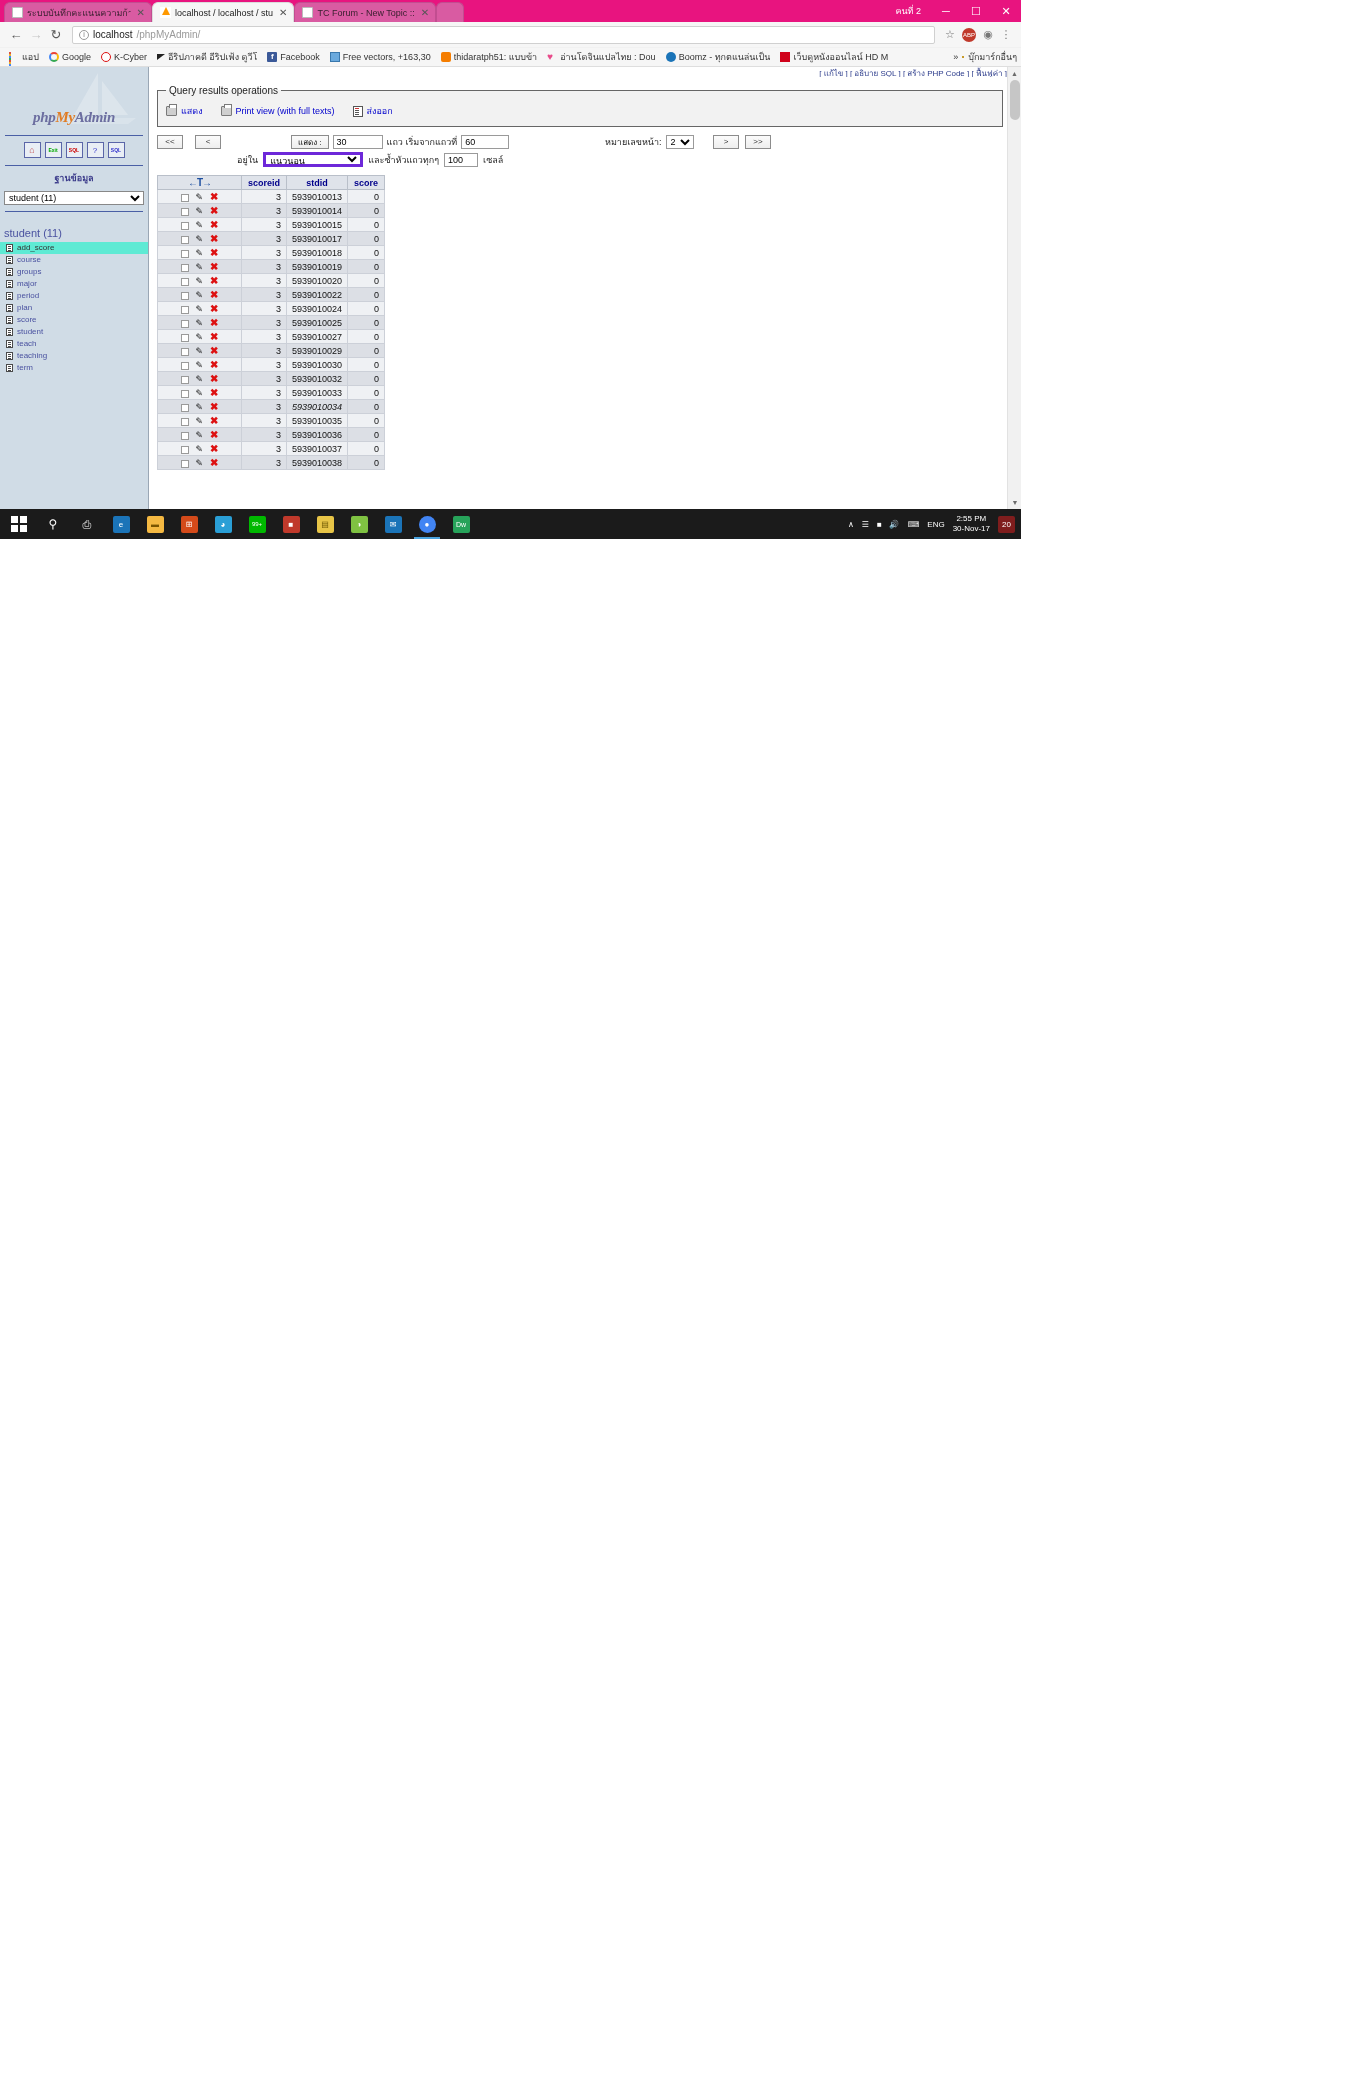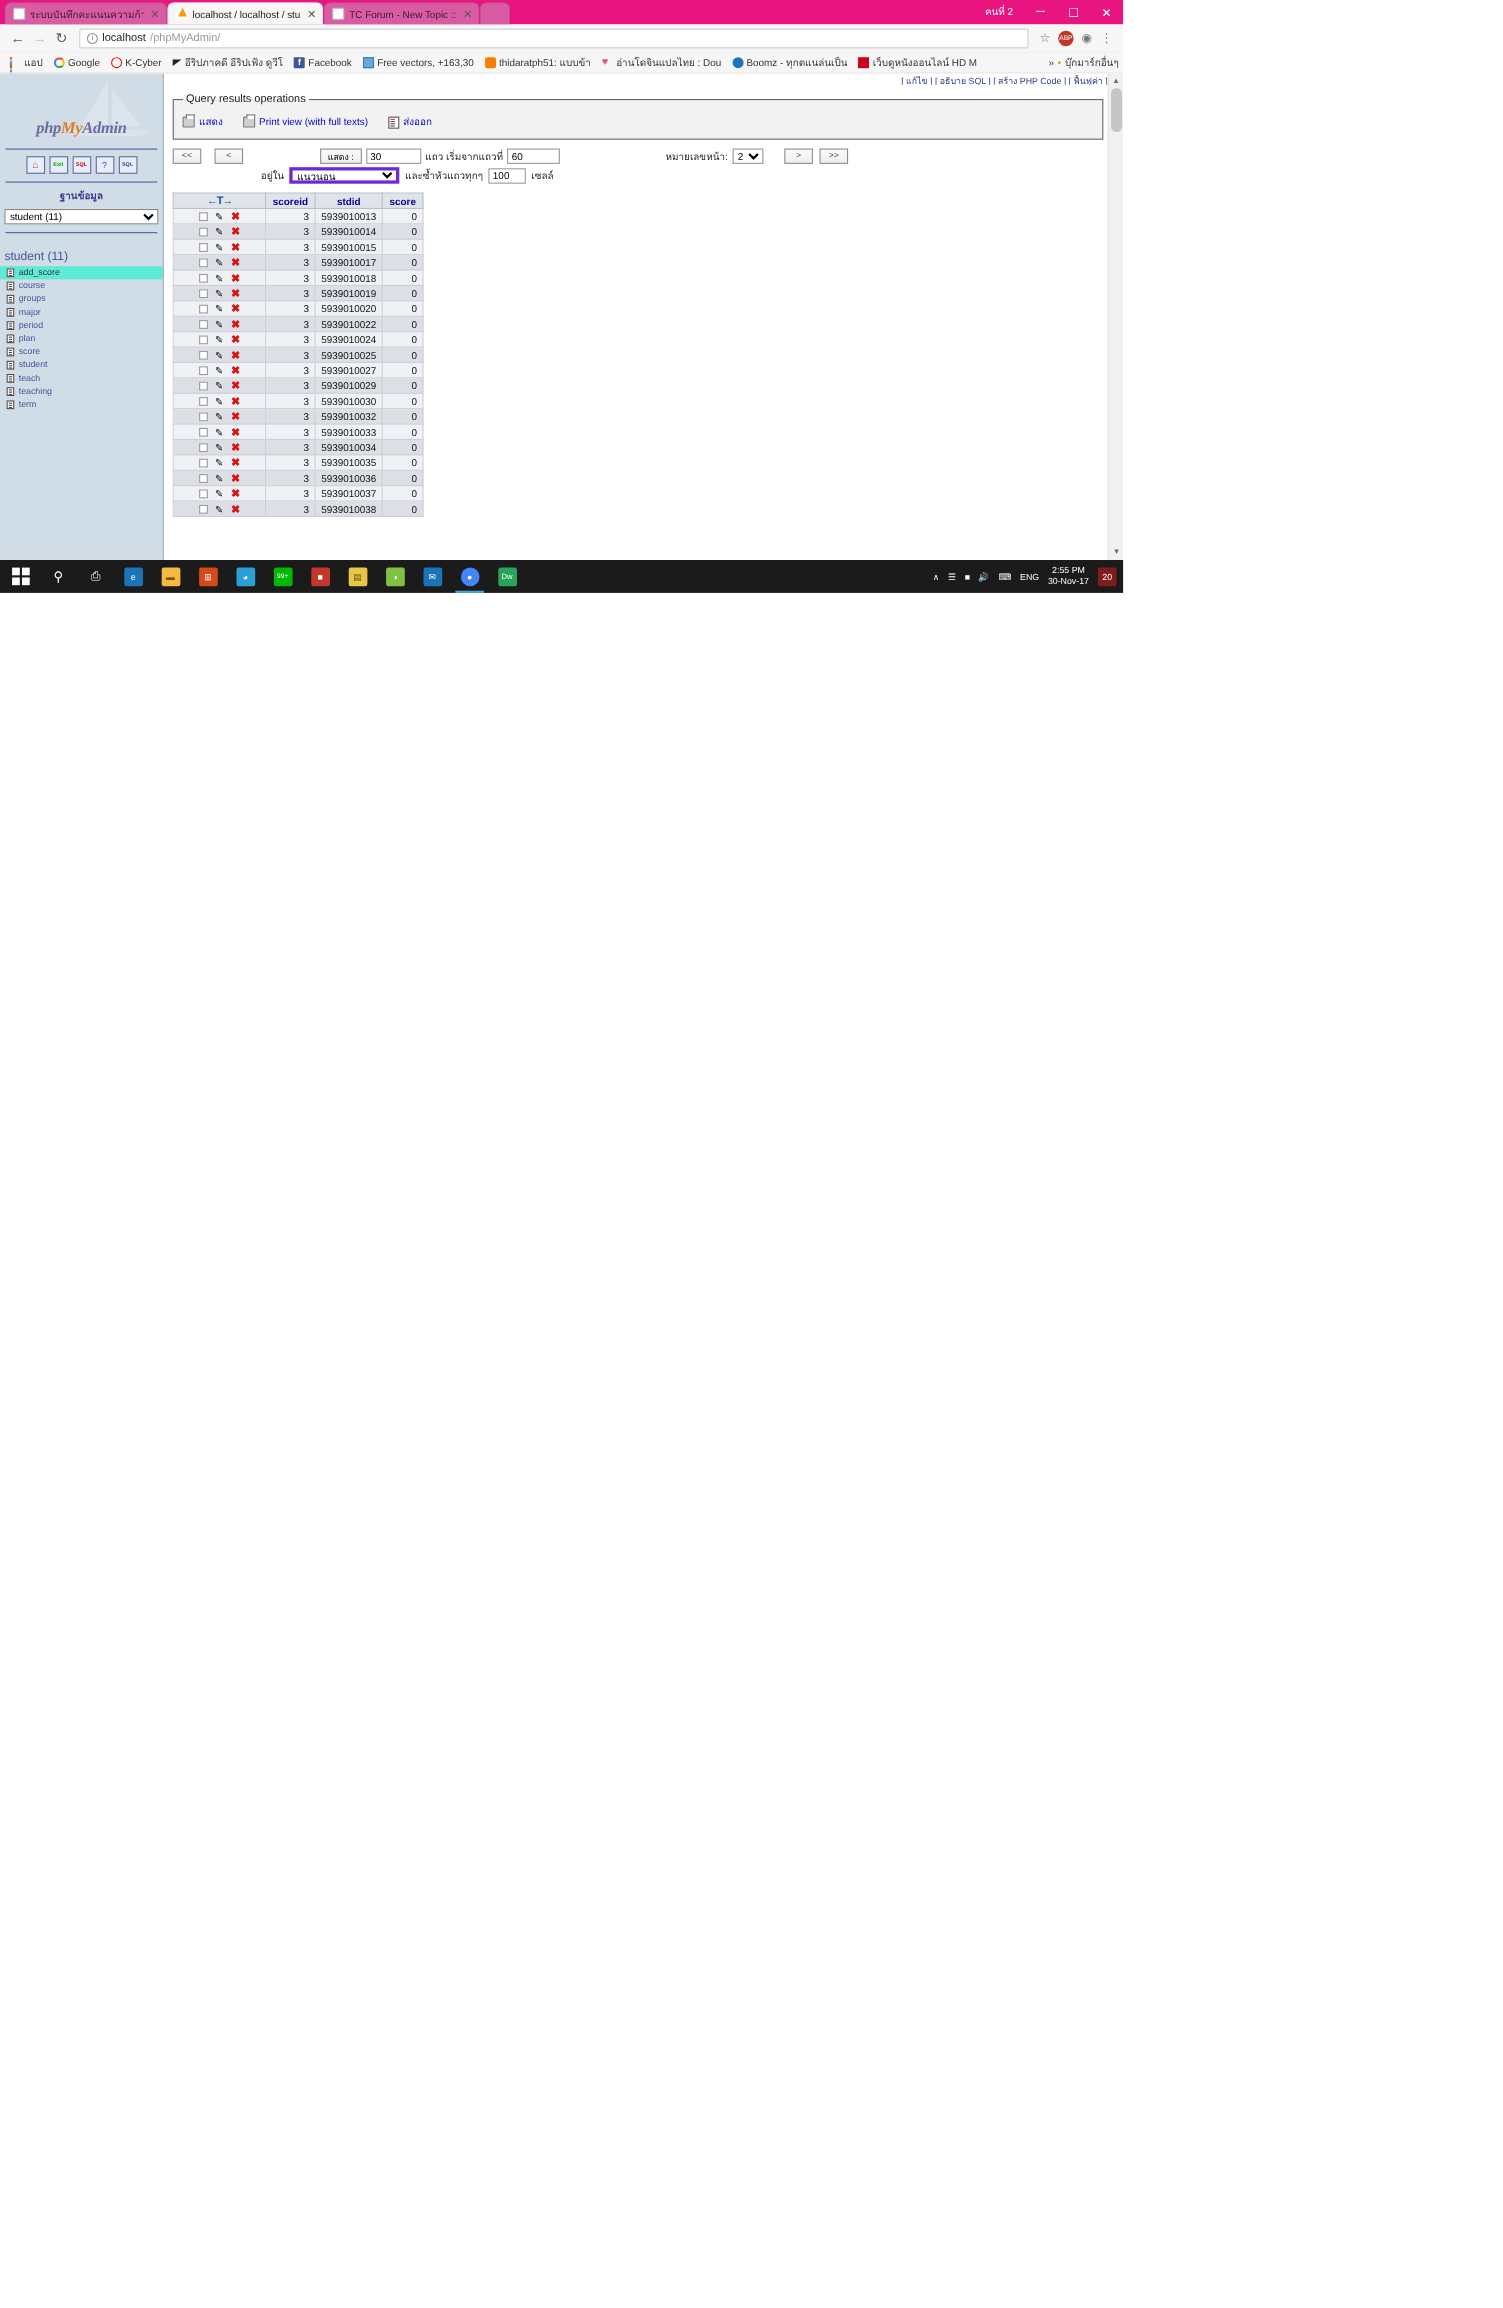--- a/index.html
+++ b/index.html
@@ -653,21 +653,21 @@
             </tr>
             <tr class="odd">
               <td class="ctl"><span class="cb"></span><span class="pencil">✎</span><span class="xmark">✖</span></td>
               <td class="num">3</td>
               <td class="num" style="text-align: center;">5939010033</td>
               <td class="num">0</td>
             </tr>
             <tr class="even">
               <td class="ctl"><span class="cb"></span><span class="pencil">✎</span><span class="xmark">✖</span></td>
               <td class="num">3</td>
-              <td class="num" style="text-align: center;">5939010034</td>
+              <td class="num" style="text-align: center; font-style: italic;">5939010034</td>
               <td class="num">0</td>
             </tr>
             <tr class="odd">
               <td class="ctl"><span class="cb"></span><span class="pencil">✎</span><span class="xmark">✖</span></td>
               <td class="num">3</td>
               <td class="num" style="text-align: center;">5939010035</td>
               <td class="num">0</td>
             </tr>
             <tr class="even">
               <td class="ctl"><span class="cb"></span><span class="pencil">✎</span><span class="xmark">✖</span></td>

